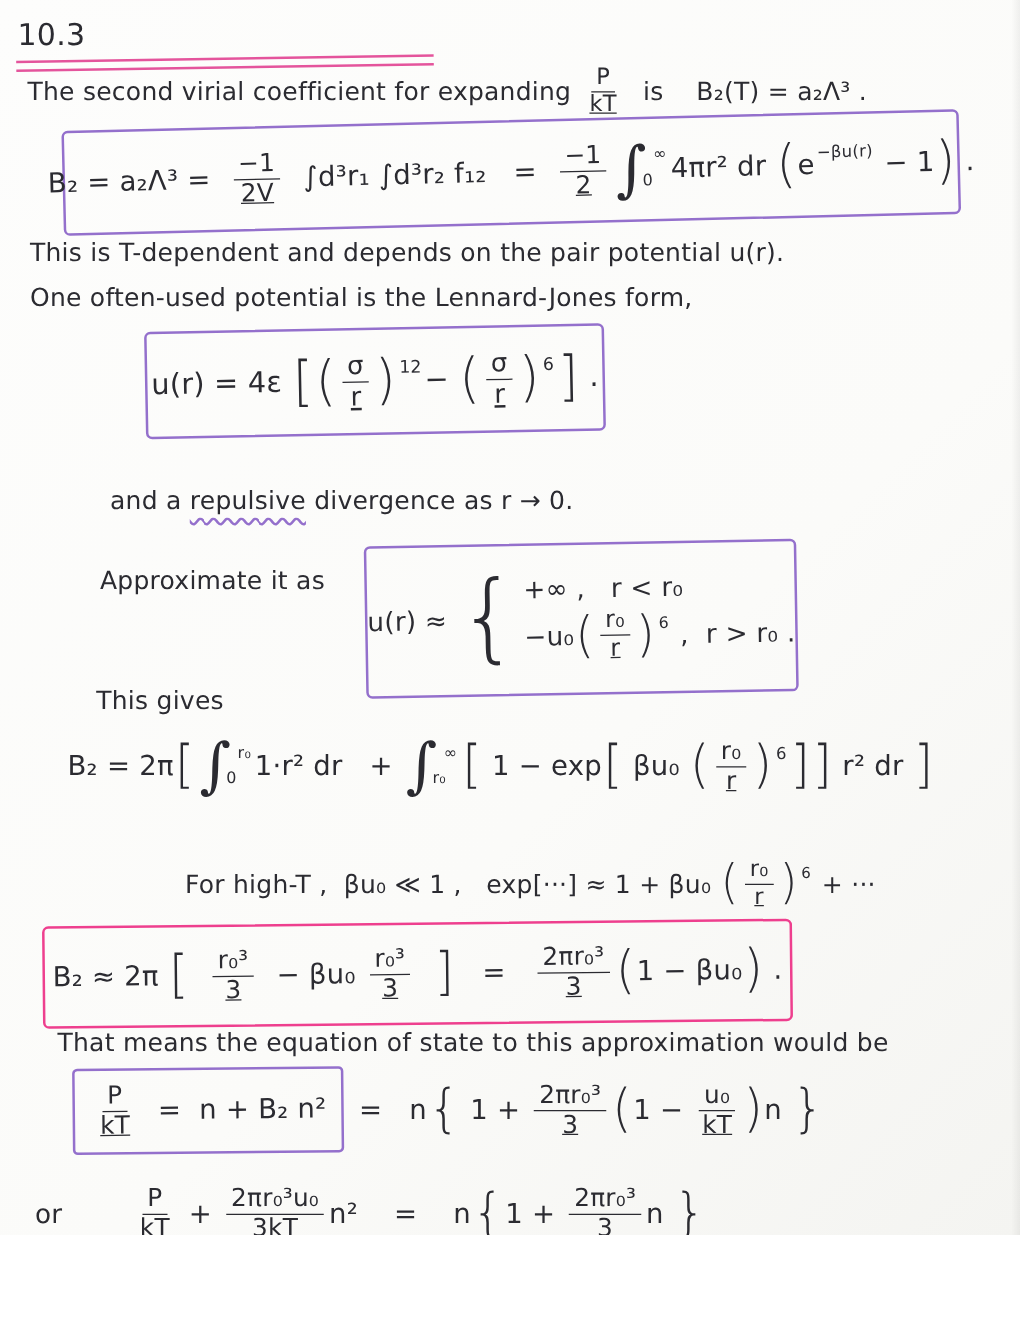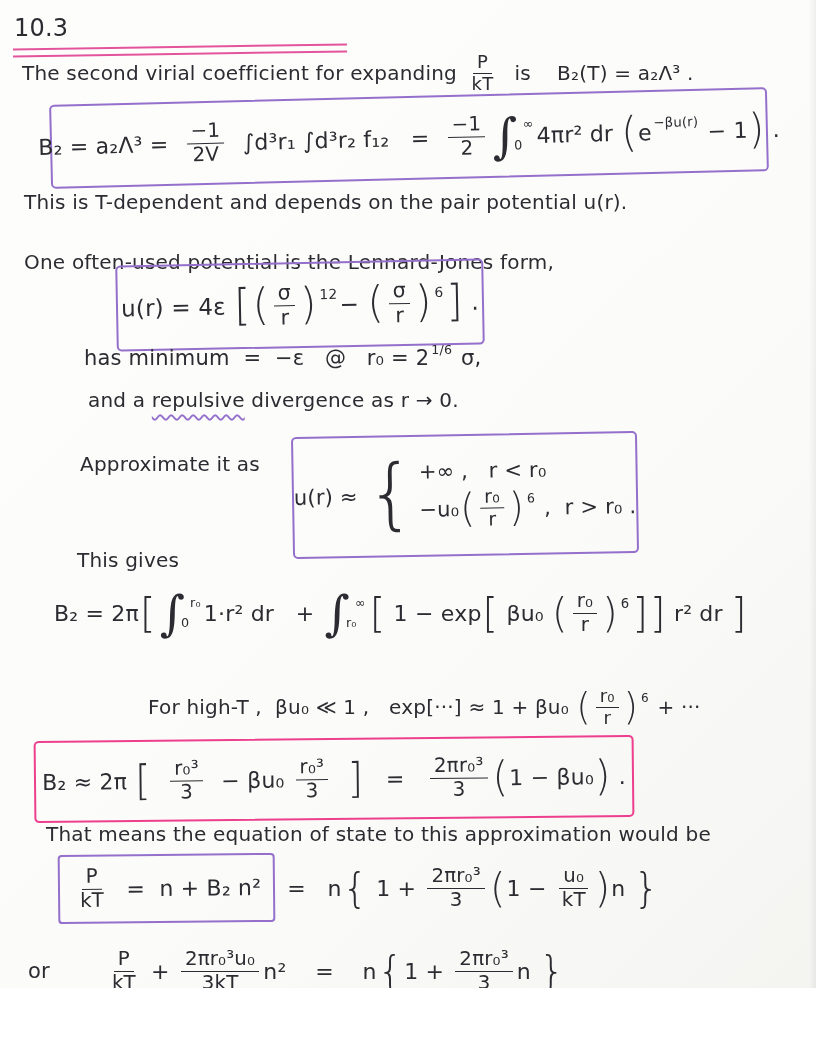--- a/index.html
+++ b/index.html
@@ -15,21 +15,21 @@
     color:var(--ink);
     font-family:"DejaVu Sans",sans-serif;
     letter-spacing:.2px;
   }
   .line{position:absolute;font-size:20px;display:flex;align-items:center;white-space:pre;}
   .eq{position:absolute;display:flex;align-items:center;font-size:22px;}
   .mrow{display:inline-flex;align-items:center;}
   .mt{white-space:pre;}
   .frac{display:inline-flex;flex-direction:column;align-items:center;margin:0 4px;font-size:.9em;line-height:1.15;}
   .frac .num{padding:0 4px;border-bottom:1.7px solid var(--ink);}
-  .frac .den{padding:0 4px;}
+  .frac .den{padding:0 4px;text-decoration:underline;}
   .intgrl{display:inline-flex;align-items:center;margin:0 3px;}
   .isign{font-size:2.2em;font-weight:200;line-height:.95;font-family:"DejaVu Serif",serif;}
   .ilims{display:inline-flex;flex-direction:column;justify-content:space-between;height:2.6em;font-size:.58em;margin-left:-4px;line-height:1;padding:2px 0;}
   .ihi{margin-left:9px;}
   .ilo{margin-left:0;}
   .msup{font-size:.6em;transform:translateY(-.75em);margin:0 2px;}
   .big{font-size:1.8em;font-weight:300;line-height:1;margin:0 1px;transform:scaleY(1.05);}
   .box{position:absolute;display:flex;align-items:center;justify-content:center;border:2px solid var(--box-purple);border-radius:5px;background:transparent;}
   .box.red{border-color:var(--box-red);}
   .box1{left:50px;top:96px;width:714px;height:80px;transform:rotate(-1.4deg);font-size:22px;}
@@ -37,21 +37,21 @@
   .pwbox{left:292px;top:434px;width:342px;height:118px;transform:rotate(-1deg);font-size:21px;}
   .redbox{left:34px;top:738px;width:596px;height:78px;transform:rotate(-.6deg);font-size:22px;}
   .brace{font-size:76px;font-weight:100;line-height:.9;margin:0 4px 6px 2px;transform:scaleY(1.02);}
   .cases{display:flex;flex-direction:column;align-items:flex-start;gap:3px;}
   .inline-box{display:inline-flex;align-items:center;border:2px solid var(--box-purple);border-radius:4px;padding:9px 12px;transform:rotate(-.6deg);margin-right:12px;}
   .title{position:absolute;left:14px;top:14px;font-size:24px;display:flex;gap:28px;white-space:pre;}
   .title-underline{position:absolute;left:13px;top:46px;width:334px;height:5px;border-top:2px solid var(--underline-pink);border-bottom:2px solid var(--underline-pink);transform:rotate(-.9deg);}
   .wavy{text-decoration-line:underline;text-decoration-style:wavy;text-decoration-color:var(--box-purple);text-decoration-thickness:1.5px;text-underline-offset:7px;}
   .intro{left:22px;top:52px;font-size:20px;}
   .l-tdep{left:24px;top:190px;}
-  .l-often{left:24px;top:226px;margin-top:24px;}
+  .l-often{left:24px;top:226px;}
   .l-min{left:84px;top:346px;font-size:21px;}
   .l-rep{left:88px;top:388px;}
   .l-approx{left:80px;top:452px;}
   .l-gives{left:77px;top:548px;}
   .eq3{left:54px;top:590px;}
   .highT{left:148px;top:686px;font-size:20px;}
   .l-means{left:46px;top:822px;}
   .eq5{left:58px;top:854px;}
   .eq6{left:28px;top:948px;}
   .or{margin-right:54px;font-size:21px;}
@@ -123,25 +123,20 @@
       <span class="frac">
         <span class="num">σ</span>
         <span class="den">r</span>
       </span>
       <span class="big">)</span>
       <span class="msup">6</span>
       <span class="big">]</span>
       <span class="mt"> .</span>
     </div>
 
-  <div class="eq l-min" style="position:absolute;">
-      <span class="mt">has minimum  =  −ε   @   r₀ = 2</span>
-      <span class="msup">1/6</span>
-      <span class="mt"> σ,</span>
-    </div>
 
   <div class="line l-rep">
     <span>and a </span>
     <span class="wavy">repulsive</span>
     <span> divergence as r → 0.</span>
   </div>
 
   <div class="line l-approx">Approximate it as</div>
 
   <div class="box pwbox">

